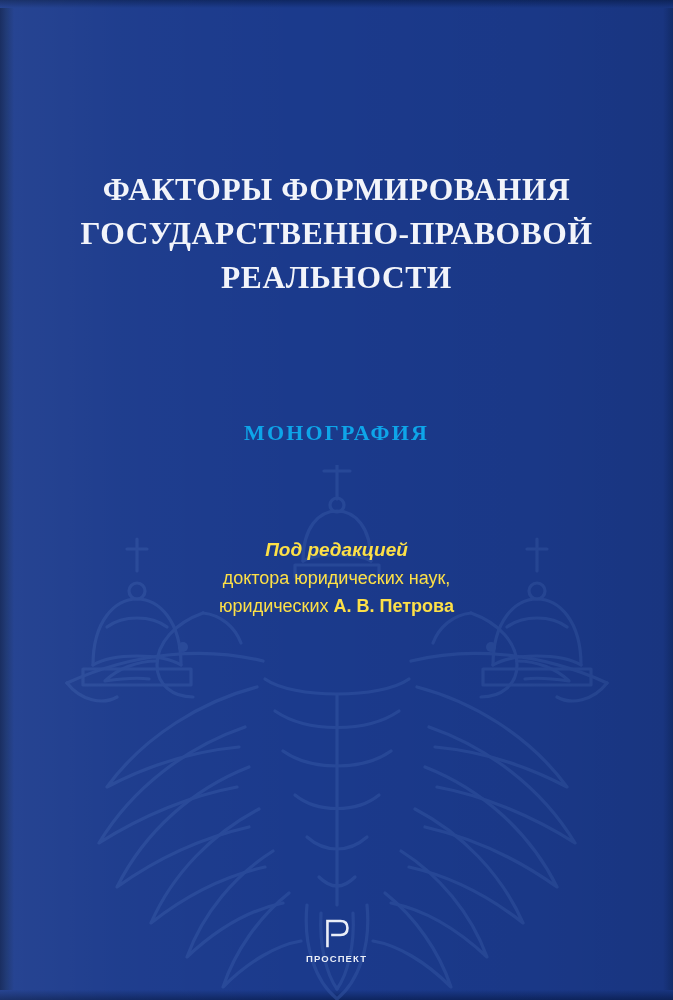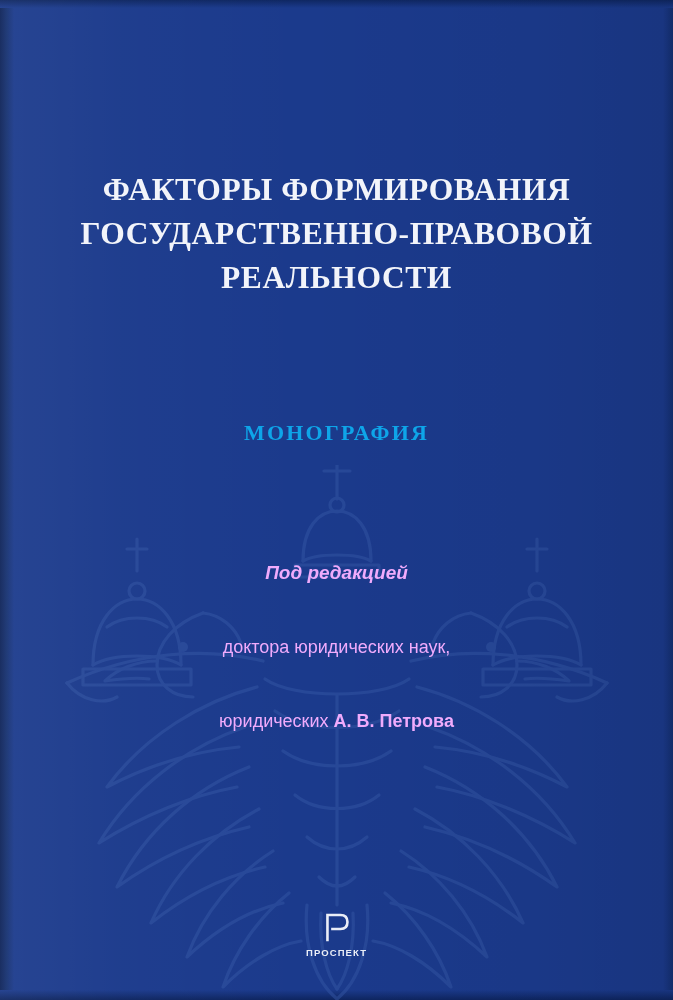--- a/index.html
+++ b/index.html
@@ -114,48 +114,47 @@
     text-align: center;
     color: #0ea5e9;
     font-family: "Liberation Serif", serif;
     font-weight: bold;
     font-size: 22px;
     letter-spacing: 2.2px;
   }
 
   .editor-block {
     position: absolute;
-    top: 559px;
-    left: 0;
-    width: 673px;
-    text-align: center;
-    color: #f0abfc;
+    top: 536px;
+    left: 0;
+    width: 673px;
+    text-align: center;
+    color: #fde047;
     font-family: "Liberation Sans", sans-serif;
   }
   .editor-block .ed-label {
     font-weight: bold;
     font-style: italic;
     font-size: 19px;
     line-height: 28px;
   }
   .editor-block .ed-line {
     font-size: 18px;
     line-height: 28px;
-    margin-top: 46px;
   }
   .editor-block .ed-name {
     font-weight: bold;
     text-align: center;
   }
 
   
   .publisher {
     position: absolute;
     left: 50%;
-    bottom: 42px;
+    bottom: 36px;
     transform: translateX(-50%);
     text-align: center;
     color: #eaeef7;
   }
   .pub-mark {
     width: 26px;
     height: 30px;
     margin: 0 auto 5px auto;
     display: block;
   }

